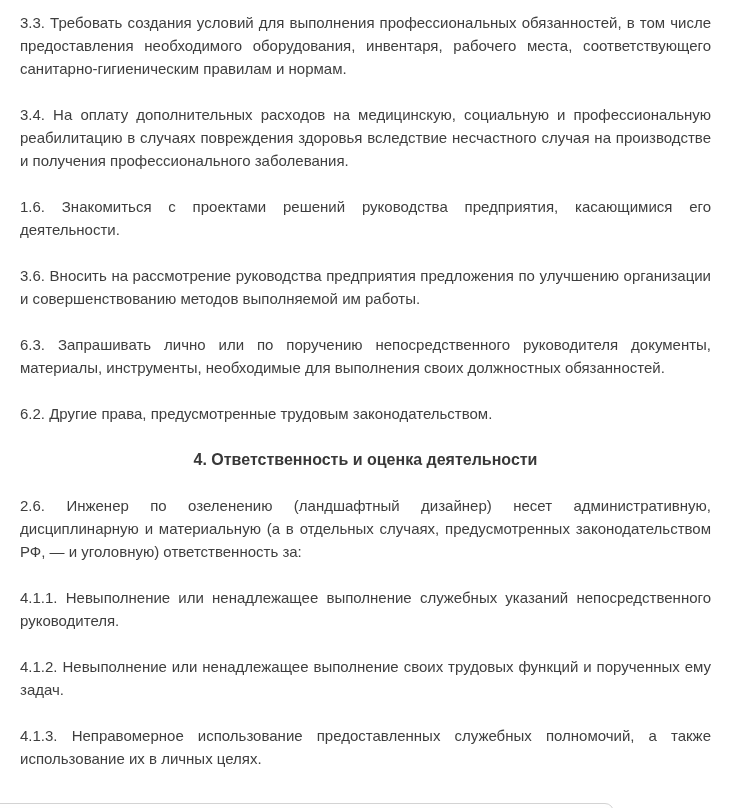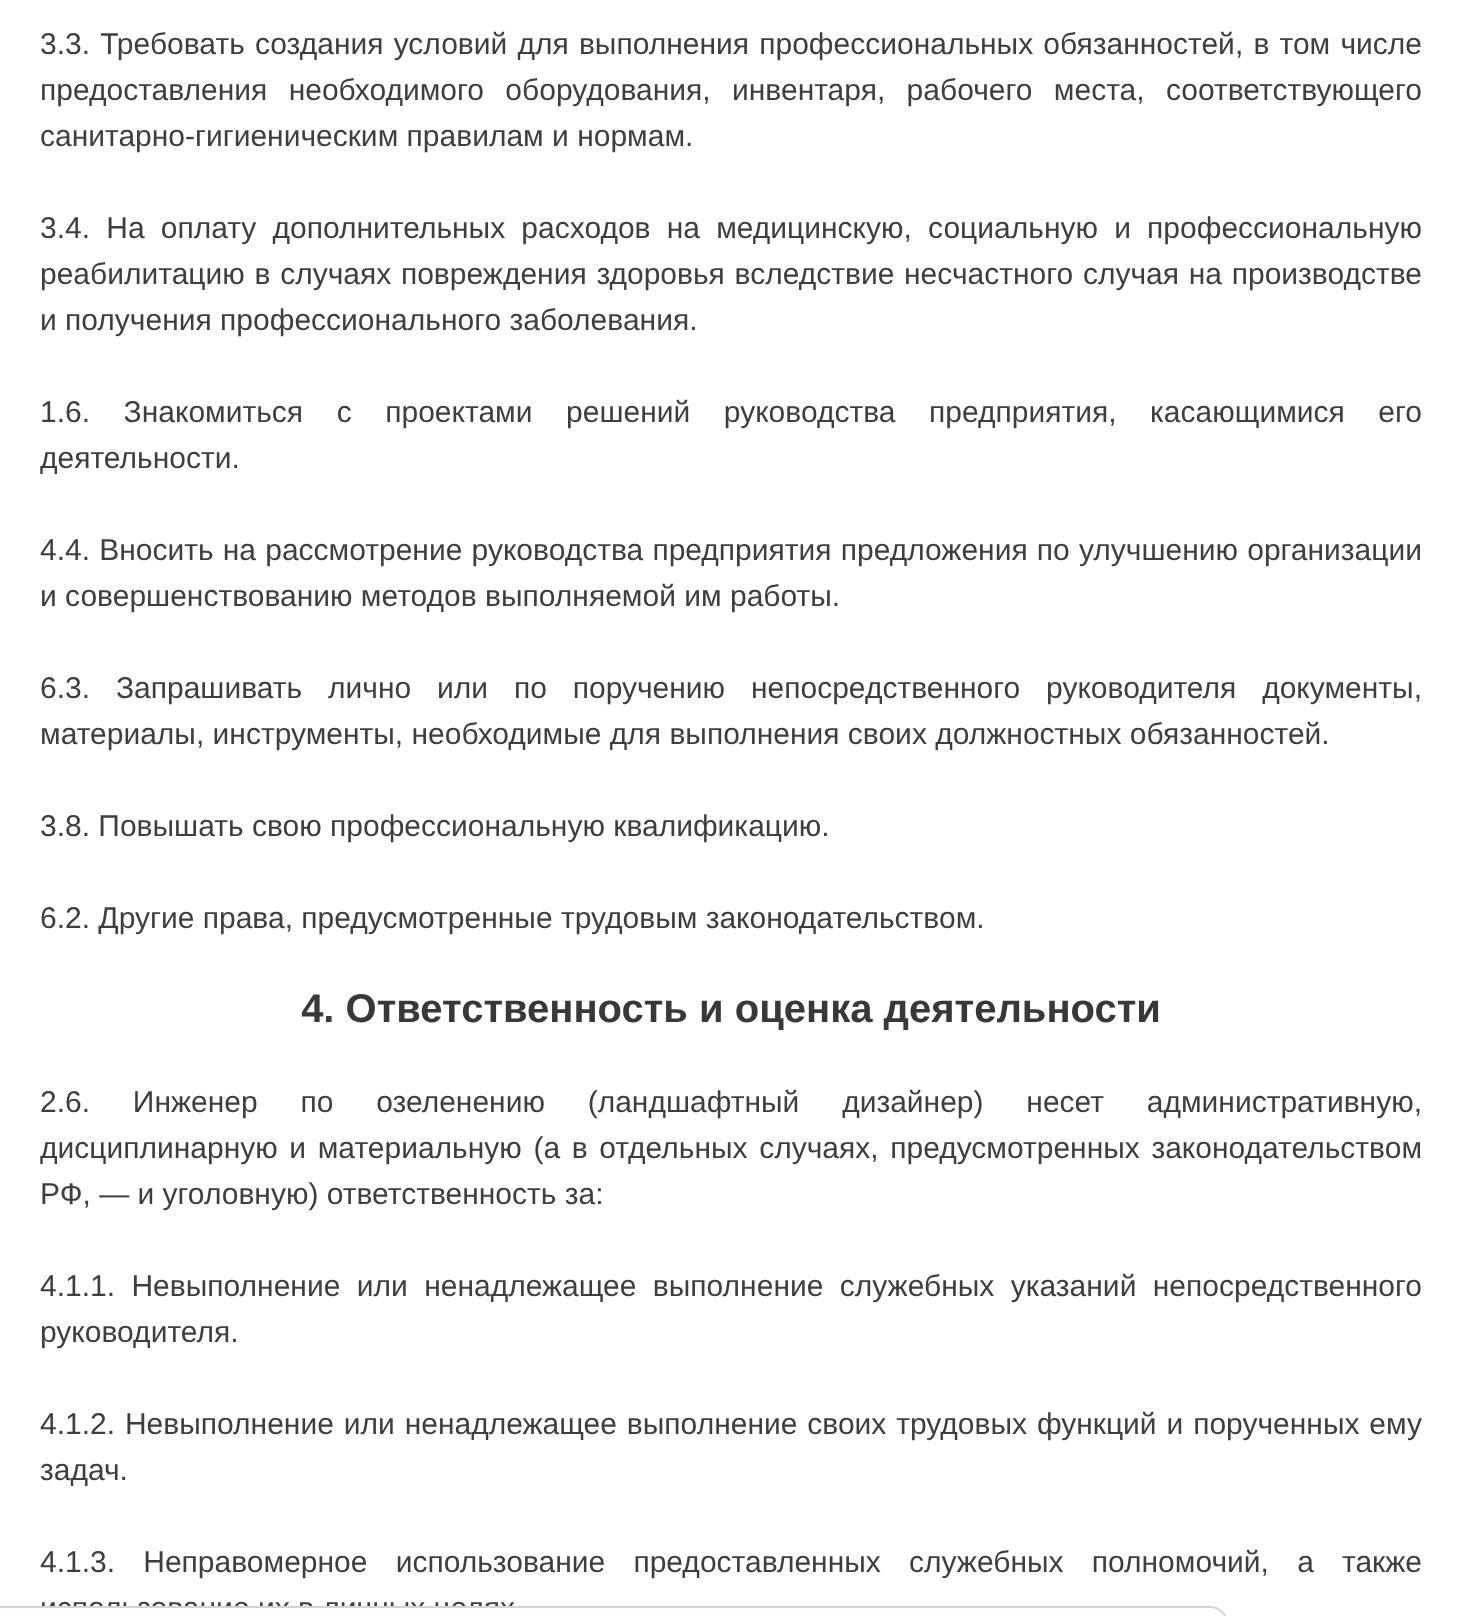--- a/index.html
+++ b/index.html
@@ -23,21 +23,21 @@
     line-height: 23px;
   }
   .para {
     margin: 0 0 23px 0;
     text-align: justify;
     text-justify: inter-word;
   }
   .heading {
     margin: 0 0 23px 0;
     text-align: center;
-    font-size: 20px;
+    font-size: 16px;
     font-weight: bold;
     color: #383838;
     line-height: 23px;
   }
   .bottom-panel {
     position: absolute;
     left: -14px;
     top: 803px;
     width: 626px;
     height: 40px;
@@ -46,23 +46,22 @@
     border-radius: 0 9px 0 0;
   }
 </style>
 </head>
 <body>
 
 <article class="doc">
   <p class="para">3.3. Требовать создания условий для выполнения профессиональных обязанностей, в том числе предоставления необходимого оборудования, инвентаря, рабочего места, соответствующего санитарно-гигиеническим правилам и нормам.</p>
   <p class="para">3.4. На оплату дополнительных расходов на медицинскую, социальную и профессиональную реабилитацию в случаях повреждения здоровья вследствие несчастного случая на производстве и получения профессионального заболевания.</p>
   <p class="para">1.6. Знакомиться с проектами решений руководства предприятия, касающимися его деятельности.</p>
-  <p class="para">4.4. Вносить на рассмотрение руководства предприятия предложения по улучшению организации и совершенствованию методов выполняемой им работы.</p>
+  <p class="para">3.6. Вносить на рассмотрение руководства предприятия предложения по улучшению организации и совершенствованию методов выполняемой им работы.</p>
   <p class="para">6.3. Запрашивать лично или по поручению непосредственного руководителя документы, материалы, инструменты, необходимые для выполнения своих должностных обязанностей.</p>
-  <p class="para">3.8. Повышать свою профессиональную квалификацию.</p>
   <p class="para">6.2. Другие права, предусмотренные трудовым законодательством.</p>
   <h2 class="heading">4. Ответственность и оценка деятельности</h2>
   <p class="para">2.6. Инженер по озеленению (ландшафтный дизайнер) несет административную, дисциплинарную и материальную (а в отдельных случаях, предусмотренных законодательством РФ, — и уголовную) ответственность за:</p>
   <p class="para">4.1.1. Невыполнение или ненадлежащее выполнение служебных указаний непосредственного руководителя.</p>
   <p class="para">4.1.2. Невыполнение или ненадлежащее выполнение своих трудовых функций и порученных ему задач.</p>
   <p class="para">4.1.3. Неправомерное использование предоставленных служебных полномочий, а также использование их в личных целях.</p>
 </article>
 
 <div class="bottom-panel"></div>
 

